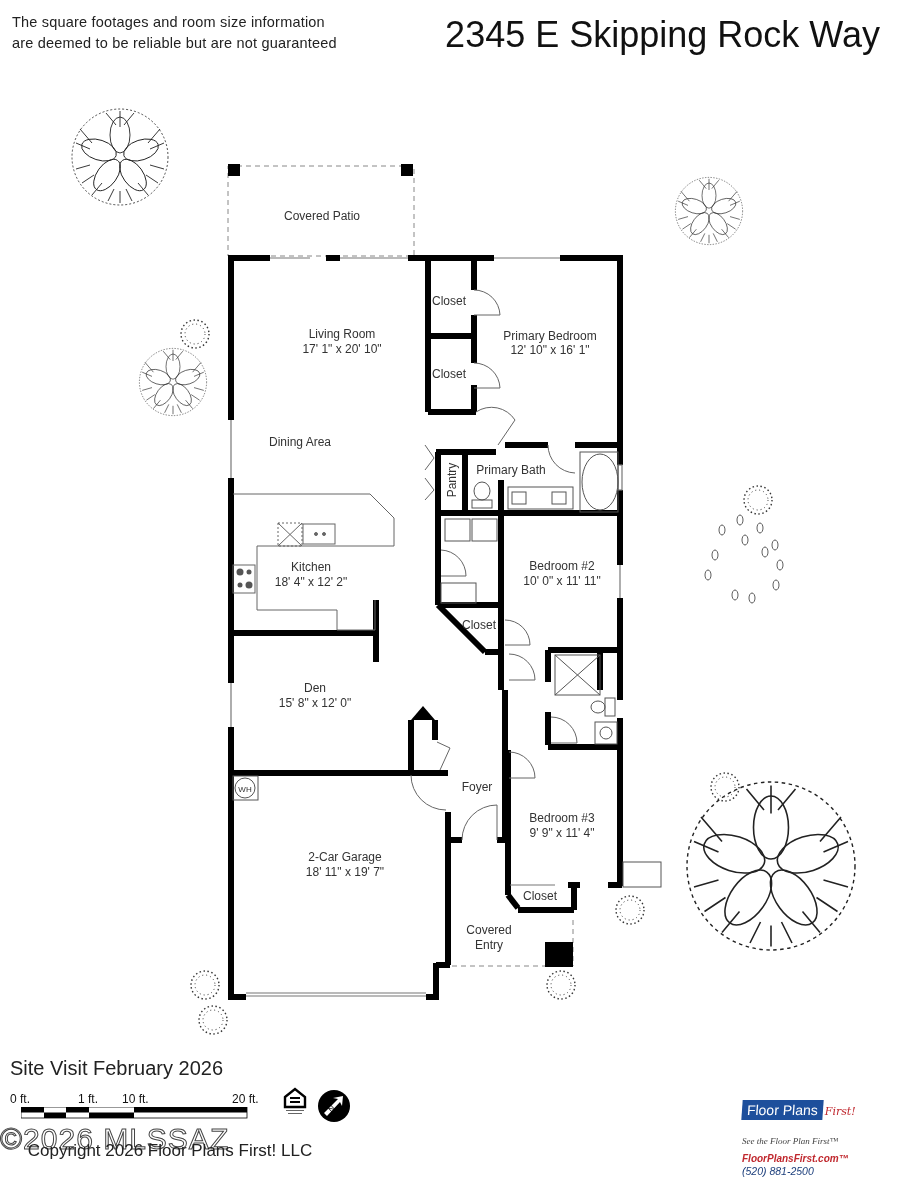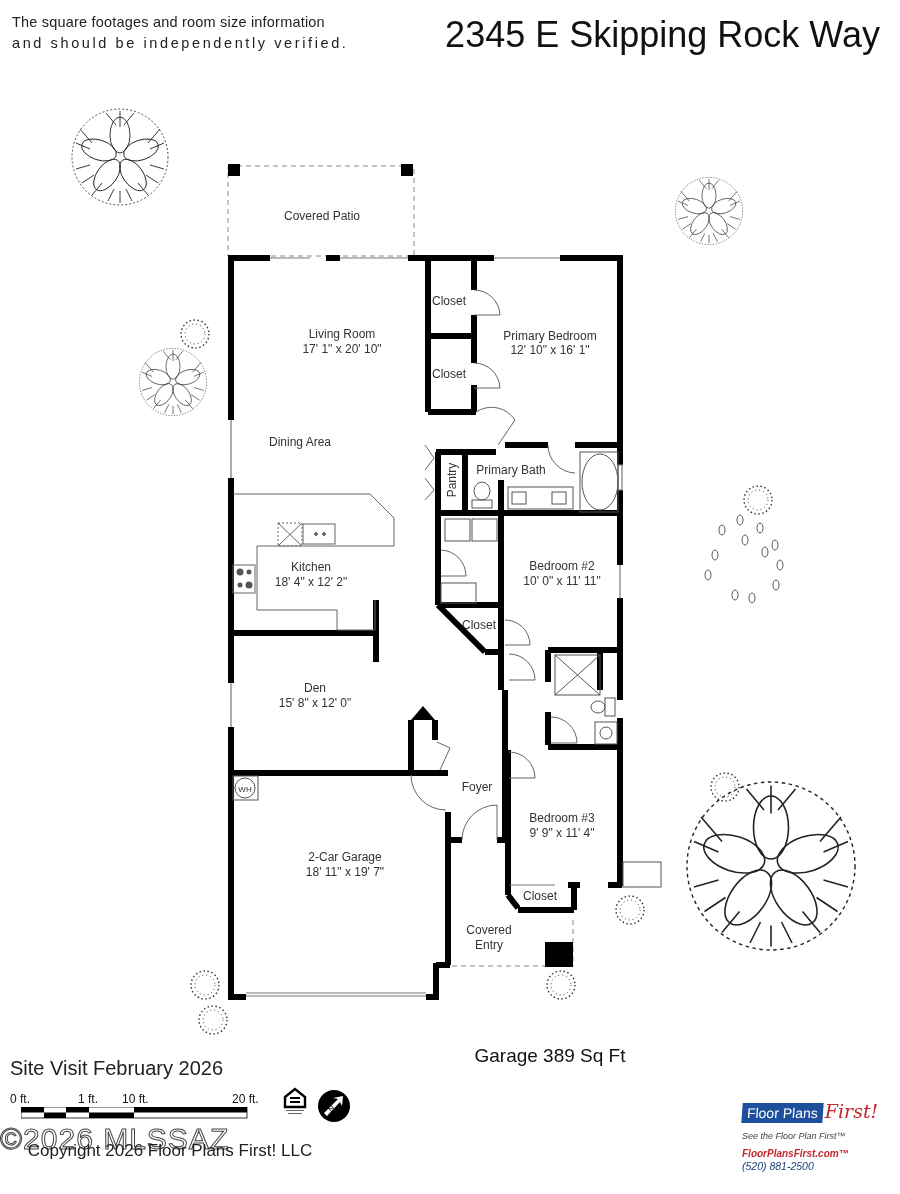--- a/index.html
+++ b/index.html
@@ -13,31 +13,31 @@
   .site-visit { position: absolute; left: 10px; top: 1057px; font-size: 20px; color: #222; }
   .scale-labels { position: absolute; left: 10px; top: 1092px; width: 260px; height: 16px; font-size: 12px; }
   .scale-labels span { position: absolute; top: 0; }
   .scale-bar { position: absolute; left: 21px; top: 1107px; }
   .eho { position: absolute; left: 282px; top: 1086px; }
   .north { position: absolute; left: 316px; top: 1088px; }
   .watermark { position: absolute; left: 0; top: 1122px; font-size: 30px; color: transparent; -webkit-text-stroke: 1px #444; letter-spacing: 1px; }
   .copyright { position: absolute; left: 0; top: 1140px; width: 340px; text-align: center; font-size: 17px; line-height: 22px; color: #222; }
   .logo { position: absolute; left: 742px; top: 1100px; width: 150px; }
   .logo-box { display: inline-block; background: #1d4f9c; color: #fff; font-size: 14px; padding: 2px 5px; transform: skewX(-4deg); }
-  .logo-first { color: #c0272d; font-style: italic; font-family: "DejaVu Serif", serif; font-size: 19px; margin-left: 2px; }
-  .logo-tag { font-size: 9px; color: #444; font-style: italic; margin-top: 8px; }
+  .logo-first { color: #c0272d; font-style: italic; font-family: "DejaVu Serif", serif; font-size: 11px; margin-left: 2px; }
+  .logo-tag { font-size: 9px; color: #444; font-style: italic; margin-top: 16px; font-family: Liberation Serif, serif; }
   .logo-url { font-size: 10px; color: #c0272d; font-style: italic; font-weight: bold; margin-top: 7px; }
   .logo-phone { font-size: 10.5px; color: #1d3f7c; font-style: italic; margin-top: 1px; }
 </style>
 </head>
 <body>
 
 <div class="disclaimer">
   <div>The square footages and room size information</div>
-  <div class="wide">and should be independently verified.</div>
+  <div>are deemed to be reliable but are not guaranteed</div>
 </div>
 
 <div class="address">2345 E Skipping Rock Way</div>
 
 <svg class="plan" width="900" height="1040" viewBox="0 0 900 1040" xmlns="http://www.w3.org/2000/svg">
   <defs>
     <g id="tree">
       <circle r="48" fill="none" stroke="#222" stroke-width="0.8" stroke-dasharray="2 2"></circle>
       <g stroke="#222" stroke-width="0.9" fill="none">
         <ellipse cx="0" cy="-22" rx="10" ry="18"></ellipse>
@@ -243,21 +243,20 @@
   <text class="room-label" x="562" y="822">Bedroom #3</text>
   <text class="room-label" x="562" y="837">9' 9" x 11' 4"</text>
   <text class="room-label" x="345" y="861">2-Car Garage</text>
   <text class="room-label" x="345" y="876">18' 11" x 19' 7"</text>
   <text class="room-label" x="540" y="900">Closet</text>
   <text class="room-label" x="489" y="934">Covered</text>
   <text class="room-label" x="489" y="949">Entry</text>
 </svg>
 
 <div class="area">
-  <div>Garage 389 Sq Ft</div>
 </div>
 
 <div class="site-visit">Site Visit February 2026</div>
 
 <div class="scale-labels">
   <span style="left:0px">0 ft.</span>
   <span style="left:68px">1 ft.</span>
   <span style="left:112px">10 ft.</span>
   <span style="left:222px">20 ft.</span>
 </div>

